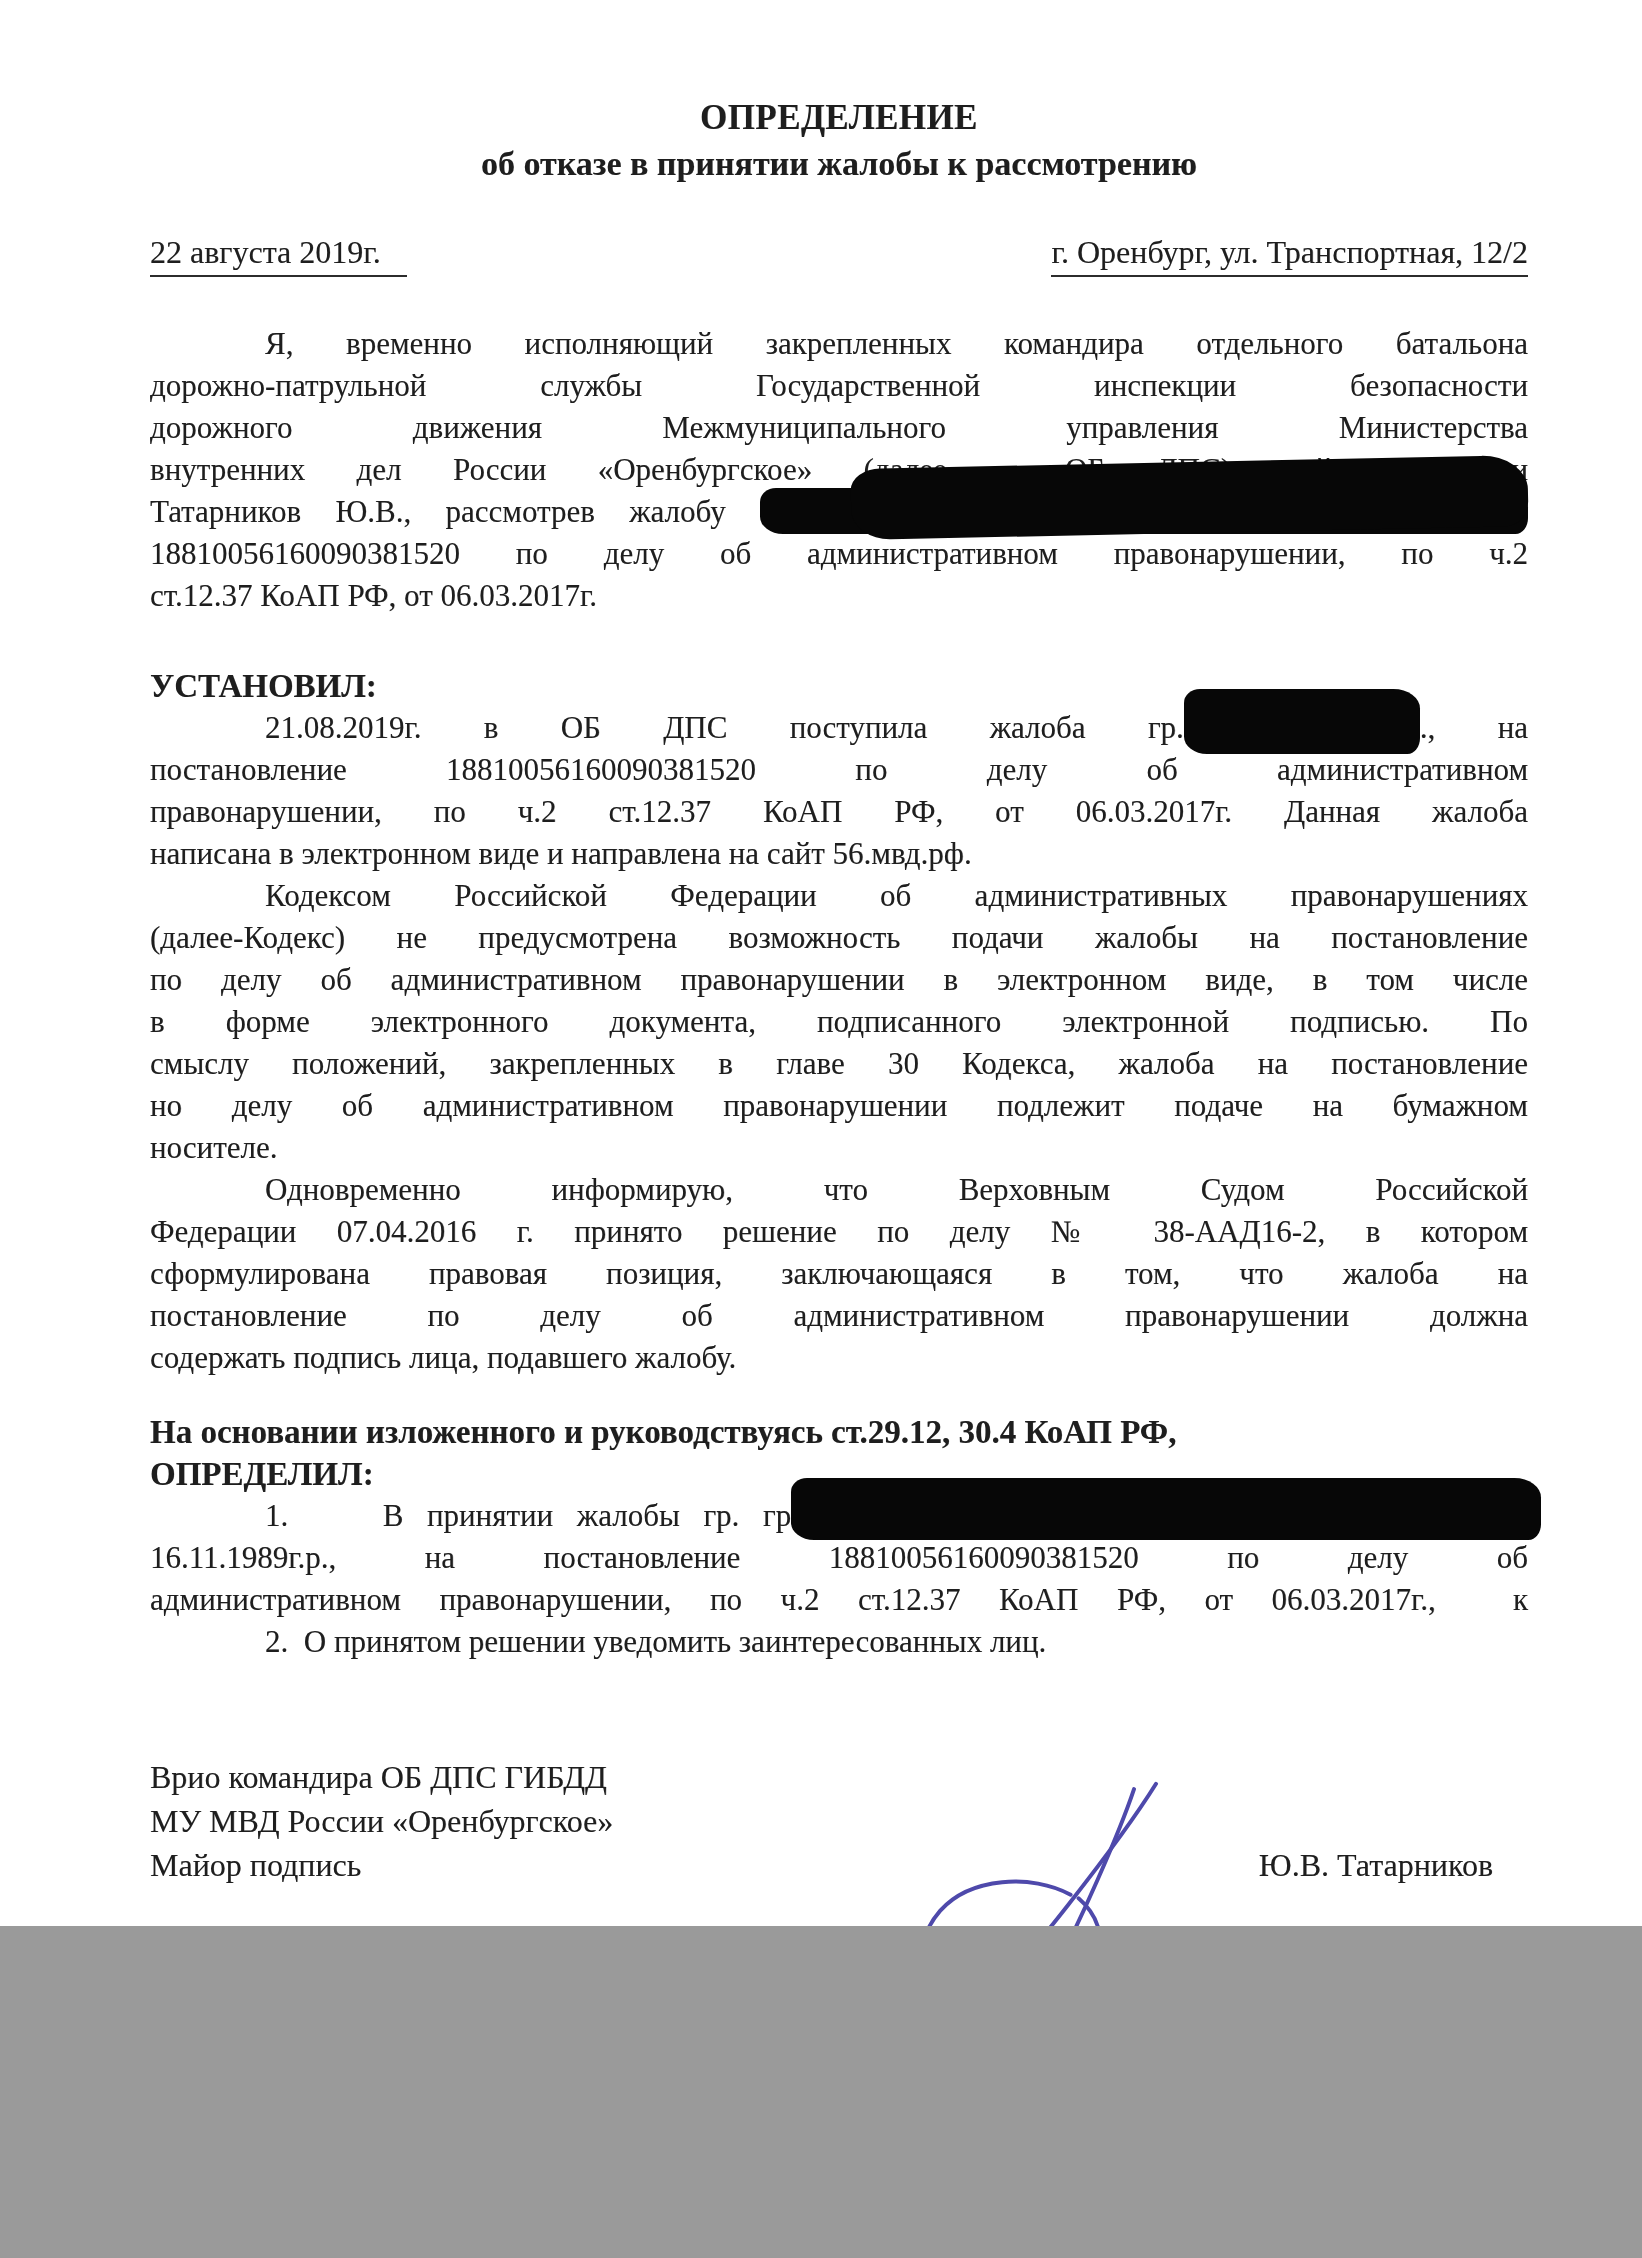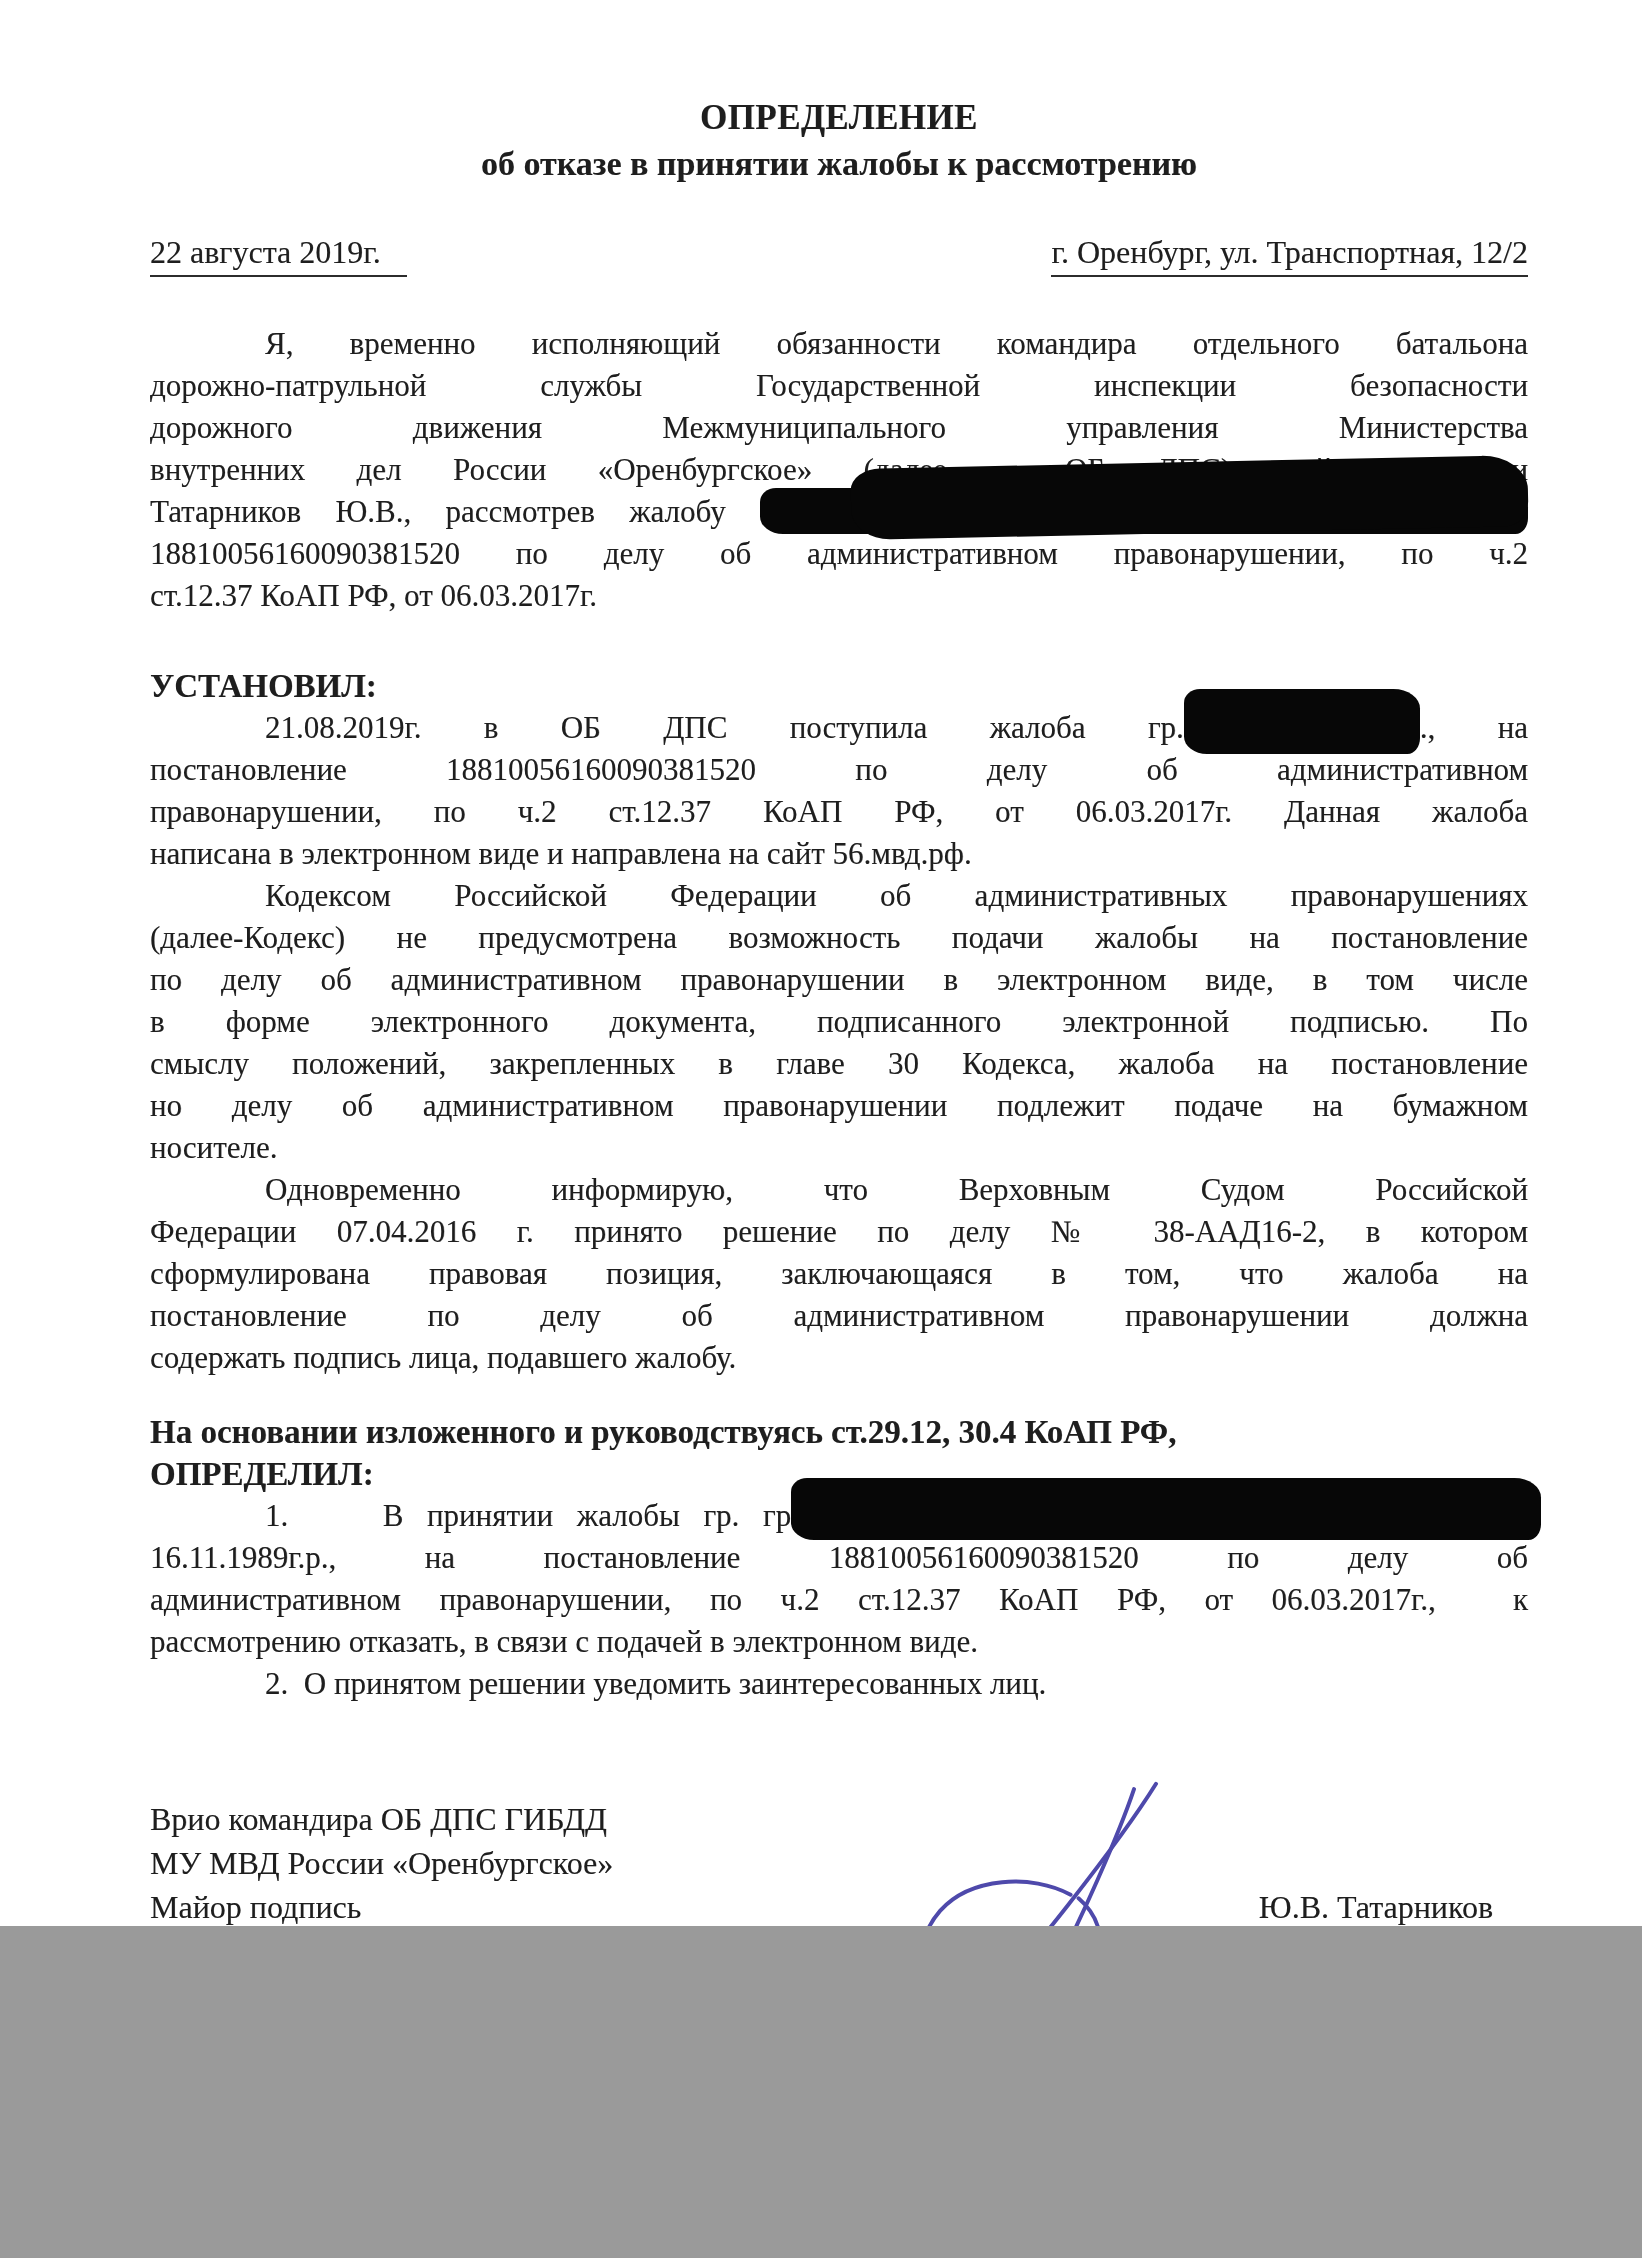--- a/index.html
+++ b/index.html
@@ -83,21 +83,21 @@
   <div class="title">ОПРЕДЕЛЕНИЕ</div>
   <div class="subtitle">об отказе в принятии жалобы к рассмотрению</div>
 
   <div class="daterow">
     <span class="underlined date-left">22 августа 2019г.</span>
     <span class="underlined">г. Оренбург, ул. Транспортная,  12/2</span>
   </div>
 
   <div class="docbody">
       <div class="block paragraph">
-        <div class="line indent"><span>Я, временно исполняющий обязанности командира отдельного батальона</span></div>
+        <div class="line indent"><span>Я, временно исполняющий закрепленных командира отдельного батальона</span></div>
         <div class="line"><span>дорожно-патрульной службы Государственной инспекции безопасности</span></div>
         <div class="line"><span>дорожного движения Межмуниципального управления Министерства</span></div>
         <div class="line"><span>внутренних дел России «Оренбургское» (далее – ОБ ДПС) майор полиции</span></div>
         <div class="line"><span>Татарников Ю.В., рассмотрев жалобу </span><span class="redact" style="width: 768px; --rh: 46px; --rb: -7px;"></span></div>
         <div class="line"><span>18810056160090381520 по делу об административном правонарушении, по ч.2</span></div>
         <div class="line last"><span>ст.12.37 КоАП РФ, от 06.03.2017г.</span></div>
         <div class="blob" style="left: 701px; top: 139px; width: 677px; height: 71px; transform: rotate(-1.2deg);"></div>
       </div>
       <div class="heading ustanovil">УСТАНОВИЛ:</div>
       <div class="block paragraph">
@@ -121,21 +121,20 @@
         <div class="line"><span>сформулирована правовая позиция, заключающаяся в том, что жалоба на</span></div>
         <div class="line"><span>постановление по делу об административном правонарушении должна</span></div>
         <div class="line last"><span>содержать подпись лица, подавшего жалобу.</span></div>
       </div>
       <div class="heading basis">На основании изложенного и руководствуясь ст.29.12, 30.4  КоАП РФ,</div>
       <div class="heading opredelil">ОПРЕДЕЛИЛ:</div>
       <div class="block paragraph">
         <div class="line indent"><span>1.&nbsp;&nbsp;&nbsp;&nbsp;В принятии жалобы гр. гр</span><span class="redact" style="width: 750px; --rh: 62px; --rb: -8.8px; margin-right: -13.2px;"></span></div>
         <div class="line"><span>16.11.1989г.р., на постановление 18810056160090381520 по делу об</span></div>
         <div class="line"><span>административном правонарушении, по ч.2 ст.12.37 КоАП РФ, от 06.03.2017г.,&nbsp; к</span></div>
-        <div class="line last"><span>рассмотрению отказать, в связи с подачей в электронном виде.</span></div>
       </div>
       <div class="block paragraph">
         <div class="line last indent"><span>2.&nbsp;&nbsp;О принятом решении уведомить заинтересованных лиц.</span></div>
       </div>
     </div>
 
   <div class="sig">
     <div class="sigrow">
       <span>Врио командира ОБ ДПС ГИБДД</span>
     </div>

